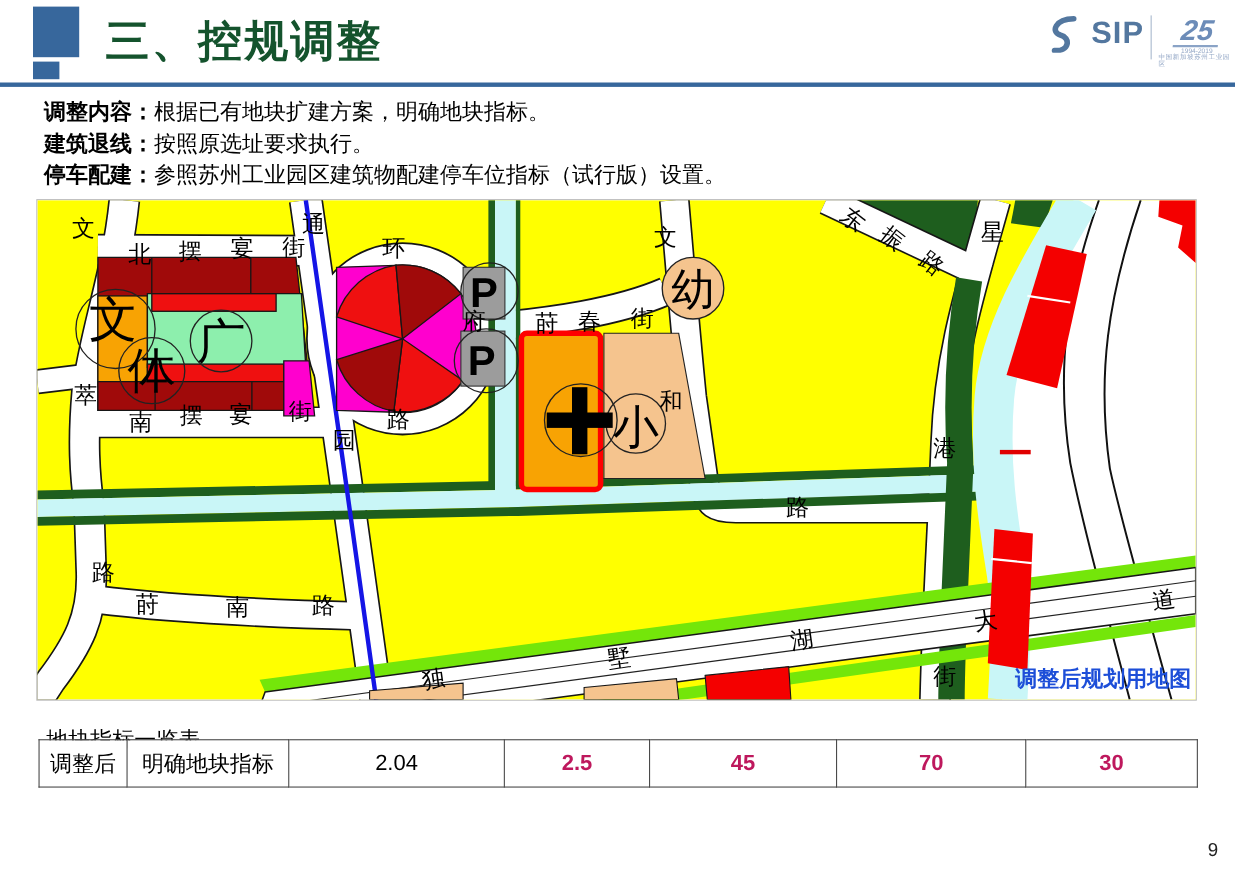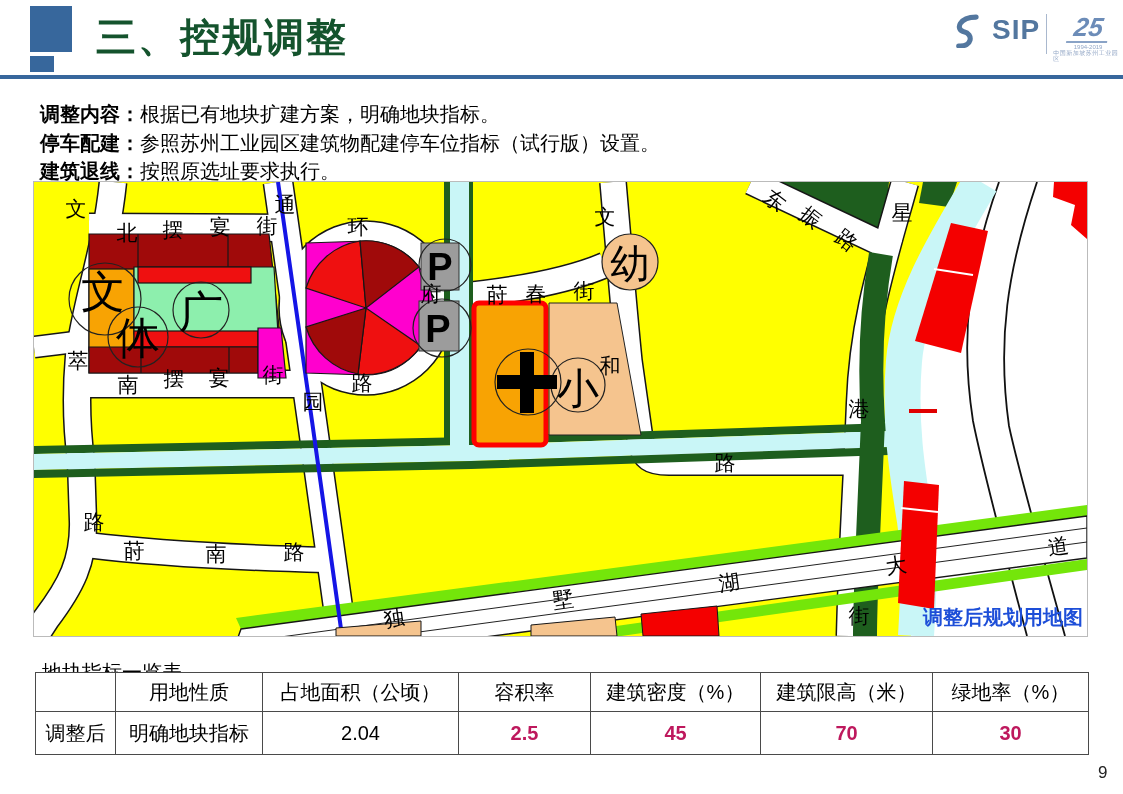--- a/index.html
+++ b/index.html
@@ -12,21 +12,21 @@
   .title-rule{position:absolute;left:0;top:75px;width:1123px;height:4px;background:#37679C;}
   .logo{position:absolute;left:952px;top:14px;display:flex;align-items:flex-start;gap:6px;}
   .logo .sip{font-size:28px;font-weight:bold;color:#53779F;letter-spacing:1px;}
   .logo .div{width:1px;height:40px;background:#A9B8CE;}
   .logo .anniv{display:flex;flex-direction:column;align-items:center;line-height:1;}
   .logo .n25{font-size:26px;font-weight:bold;font-style:italic;color:#6C8CB8;
              border-bottom:2px solid #8AA3C6;transform:skewX(-8deg);padding:0 6px 1px 6px;}
   .logo .yrs{font-size:6px;color:#93A7C6;margin-top:1px;}
   .logo .sub{font-size:6px;color:#93A7C6;letter-spacing:.5px;}
   
-  .bullets{position:absolute;left:40px;top:100px;font-size:20px;line-height:28.5px;}
+  .bullets{position:absolute;left:40px;top:88px;font-size:20px;line-height:28.5px;}
   .bullets b{font-weight:bold;}
   
   .map-wrap{position:absolute;left:33px;top:181px;width:1053px;height:454px;border:1px solid #BBBBBB;box-sizing:content-box;}
   .map-caption{position:absolute;right:40px;top:604px;font-size:20px;font-weight:bold;color:#1d4ed8;}
   svg text{font-family:"Liberation Sans",sans-serif;}
   
   .tbl-title{position:absolute;left:42px;top:659px;font-size:20px;}
   table.spec{position:absolute;left:35px;top:672px;border-collapse:collapse;table-layout:fixed;}
   table.spec td{border:1.8px solid #4A4A4A;text-align:center;font-size:20px;padding:0;background:#fff;}
   table.spec tr.hdr td{height:38px;}
@@ -52,22 +52,22 @@
   <span class="div"></span>
   <span class="anniv">
     <span class="n25">25</span>
     <span class="yrs">1994-2019</span>
     <span class="sub">中国新加坡苏州工业园区</span>
   </span>
 </div>
 
 <div class="bullets">
   <div><b>调整内容：</b><span>根据已有地块扩建方案，明确地块指标。</span></div>
+  <div><b>建筑退线：</b><span>按照原选址要求执行。</span></div>
   <div><b>停车配建：</b><span>参照苏州工业园区建筑物配建停车位指标（试行版）设置。</span></div>
-  <div><b>建筑退线：</b><span>按照原选址要求执行。</span></div>
 </div>
 
 <div class="map-wrap">
 <svg width="1053" height="454" viewBox="33 181 1053 454">
 
   <rect x="33" y="181" width="1053" height="454" fill="#FFFF00"></rect>
 
   <path d="M975,181 C940,240 903,300 898,360 C893,420 901,470 909,520 C915,560 912,600 910,635 L1086,635 L1086,181 Z" fill="#ffffff"></path>
   <path d="M998,181 C970,260 958,330 972,420 C982,470 1002,545 1026,635" stroke="#111" stroke-width="1.8" fill="none"></path>
   <path d="M1036,181 C1006,270 996,340 1008,425 C1018,472 1040,548 1064,635" stroke="#111" stroke-width="1.8" fill="none"></path>
@@ -244,29 +244,20 @@
   <colgroup>
     <col style="width:80px">
       <col style="width:147px">
       <col style="width:196px">
     <col style="width:132px">
       <col style="width:170px">
       <col style="width:172px">
       <col style="width:156px">
   </colgroup>
   <tbody>
-      <tr class="hdr">
-    <td></td>
-    <td>用地性质</td>
-    <td>占地面积（公顷）</td>
-    <td>容积率</td>
-    <td>建筑密度（%）</td>
-    <td>建筑限高（米）</td>
-    <td>绿地率（%）</td>
-  </tr>
   <tr class="val">
     <td>调整后</td>
     <td>明确地块指标</td>
     <td>2.04</td>
     <td class="redval">2.5</td>
     <td class="redval">45</td>
     <td class="redval">70</td>
     <td class="redval">30</td>
   </tr>
 </tbody>

